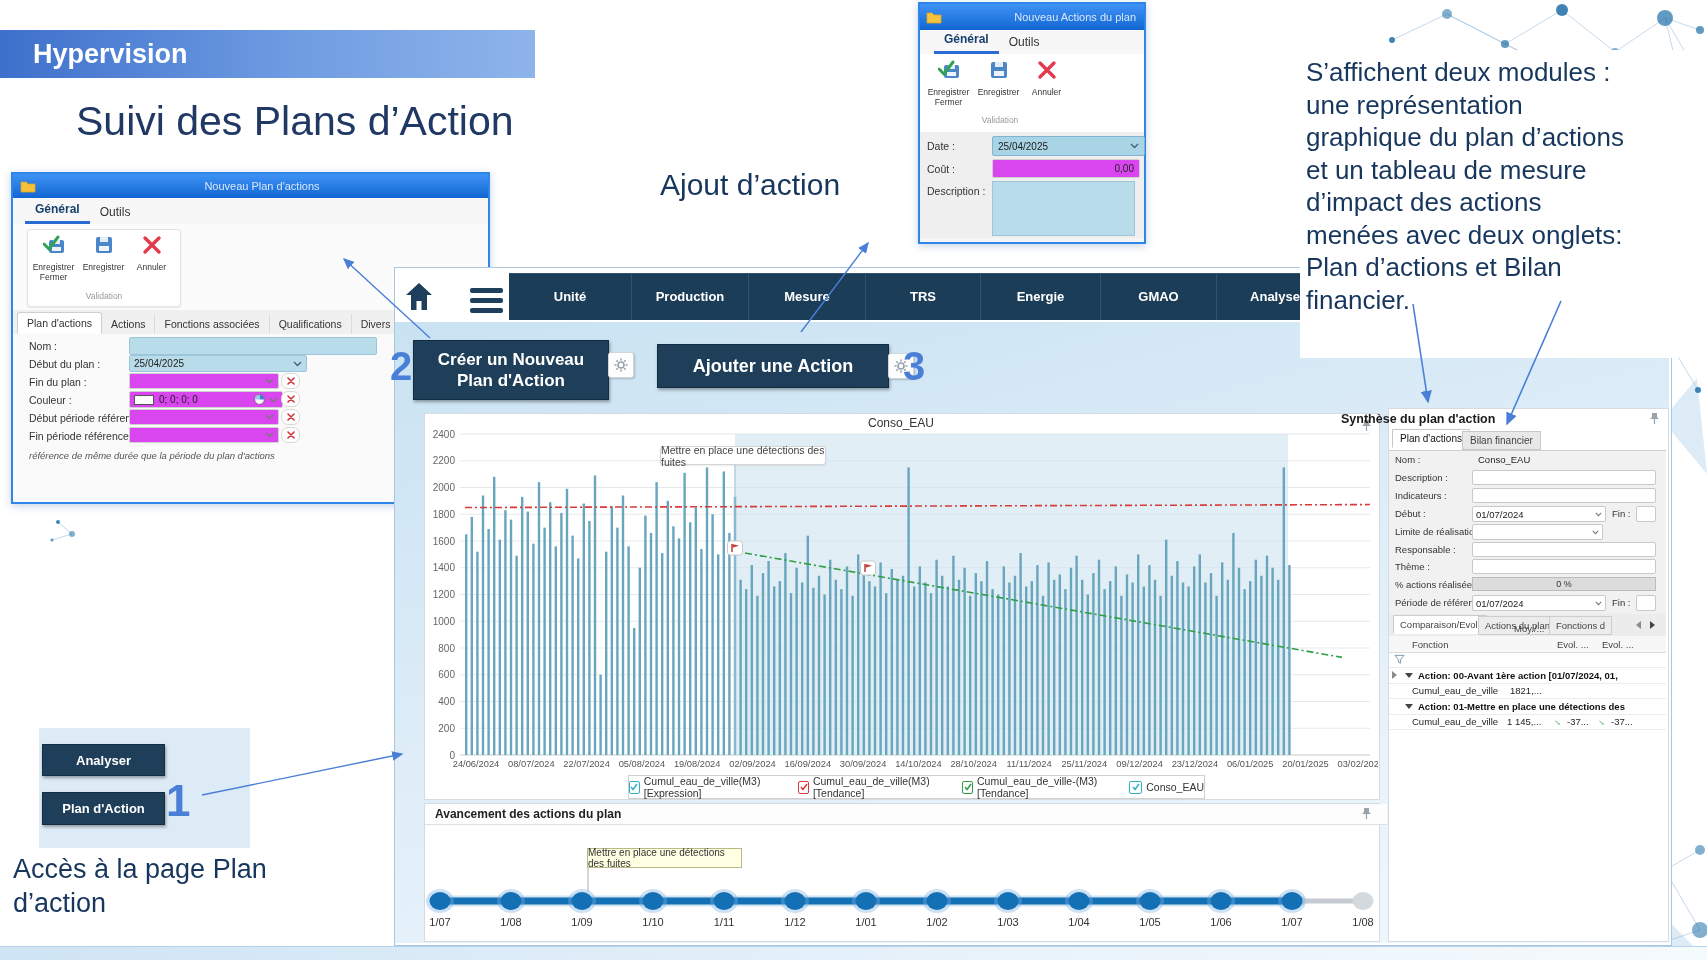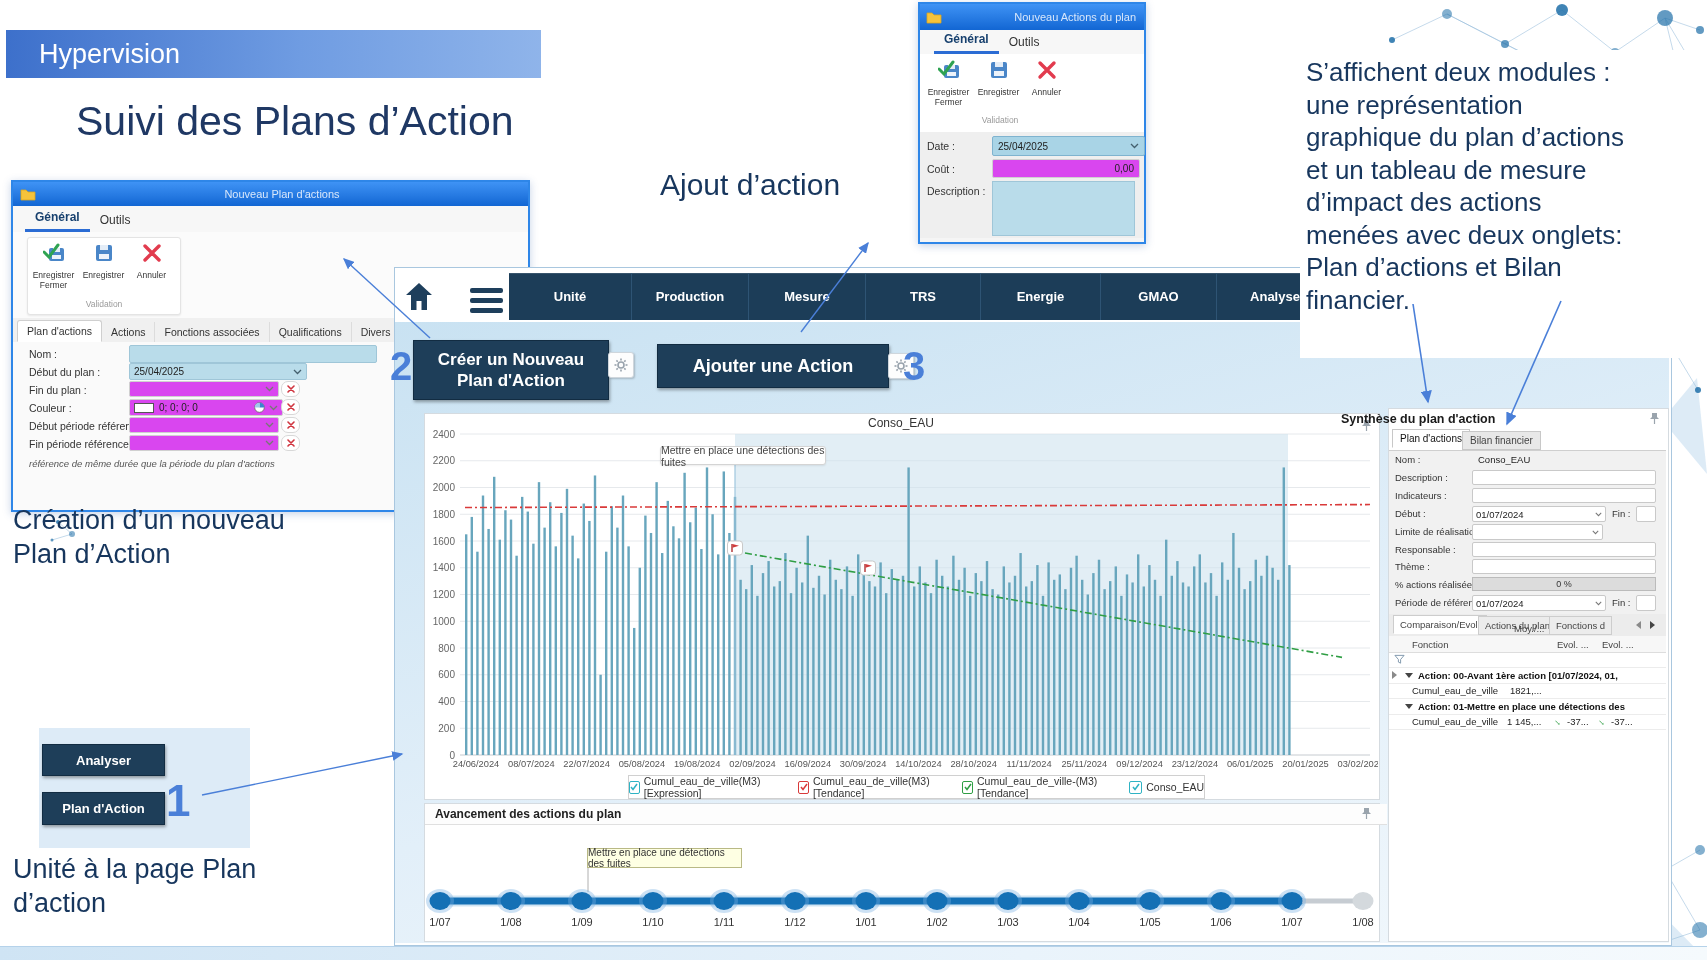--- a/index.html
+++ b/index.html
@@ -123,26 +123,26 @@
       <circle cx="1700" cy="300" r="4" fill="#1f6fa8" opacity="0.55"></circle>
       <circle cx="1668" cy="340" r="2.5" fill="#1f6fa8" opacity="0.7"></circle>
       <circle cx="1698" cy="390" r="3" fill="#1f6fa8" opacity="0.85"></circle>
       <line x1="58" y1="522" x2="72" y2="534" stroke="#8fb8d8" stroke-width="0.8" opacity="0.65"></line>
       <line x1="72" y1="534" x2="52" y2="540" stroke="#8fb8d8" stroke-width="0.8" opacity="0.65"></line>
       <circle cx="58" cy="522" r="2" fill="#1f6fa8" opacity="0.85"></circle>
       <circle cx="72" cy="534" r="3" fill="#1f6fa8" opacity="0.55"></circle>
       <circle cx="52" cy="540" r="1.5" fill="#1f6fa8" opacity="0.7"></circle>
     </svg>
 
-  <div class="f banner" style="left:6px;top:30px;width:502px;height:48px;z-index:1;">
+  <div class="f banner" style="left:0;top:30px;width:502px;height:48px;z-index:1;font-weight:bold;">
     <span>Hypervision</span>
   </div>
   <div class="f slide-title" style="left:76px;top:98px;z-index:1;">Suivi des Plans d’Action</div>
 
-  <div class="f dlg" style="left:11px;top:180px;width:475px;height:328px;z-index:1;padding-left:40px;">
+  <div class="f dlg" style="left:11px;top:172px;width:475px;height:328px;z-index:1;">
     <div class="dlg-title f" style="left:0;top:0;width:100%;height:24px;">
       <svg style="margin-left:7px;" width="16" height="13" viewBox="0 0 16 13">
           <path d="M1 2 h5 l2 2 h7 v8 h-14z" fill="#f5c33b" stroke="#d9a41e" stroke-width=".8"></path>
         </svg>
       <span style="flex:1;text-align:center;">Nouveau Plan d'actions</span>
     </div>
     <div class="rtabs f" style="left:0;top:24px;width:100%;height:26px;">
       <span class="rtab on" style="margin-left:12px;">Général</span>
       <span class="rtab">Outils</span>
     </div>
@@ -747,26 +747,22 @@
           <line x1="10.2" y1="10.2" x2="11.6" y2="11.6"></line>
           <line x1="2.4" y1="11.6" x2="3.8" y2="10.2"></line>
           <line x1="10.2" y1="3.8" x2="11.6" y2="2.4"></line>
         </g>
       </svg>
   </div>
   <div class="f stepnum" style="left:390px;top:344px;font-size:40px;z-index:4;">2</div>
   <div class="f stepnum" style="left:903px;top:344px;font-size:40px;z-index:4;">3</div>
 
   <div class="f caption" style="left:660px;top:168px;font-size:30px;z-index:4;">Ajout d’action</div>
-  <div class="f caption" style="left:13px;top:503px;z-index:4;">
-    <div>Création d’un nouveau</div>
-    <div>Plan d’Action</div>
-  </div>
   <div class="f caption" style="left:13px;top:852px;z-index:4;">
-    <div>Unité à la page Plan</div>
+    <div>Accès à la page Plan</div>
     <div>d’action</div>
   </div>
   <div class="f modules-block" style="left:1300px;top:50px;width:407px;height:296px;z-index:4;">
     <div>S’affichent deux modules :</div>
     <div>une représentation</div>
     <div>graphique du plan d’actions</div>
     <div>et un tableau de mesure</div>
     <div>d’impact des actions</div>
     <div>menées avec deux onglets:</div>
     <div>Plan d’actions et Bilan</div>

